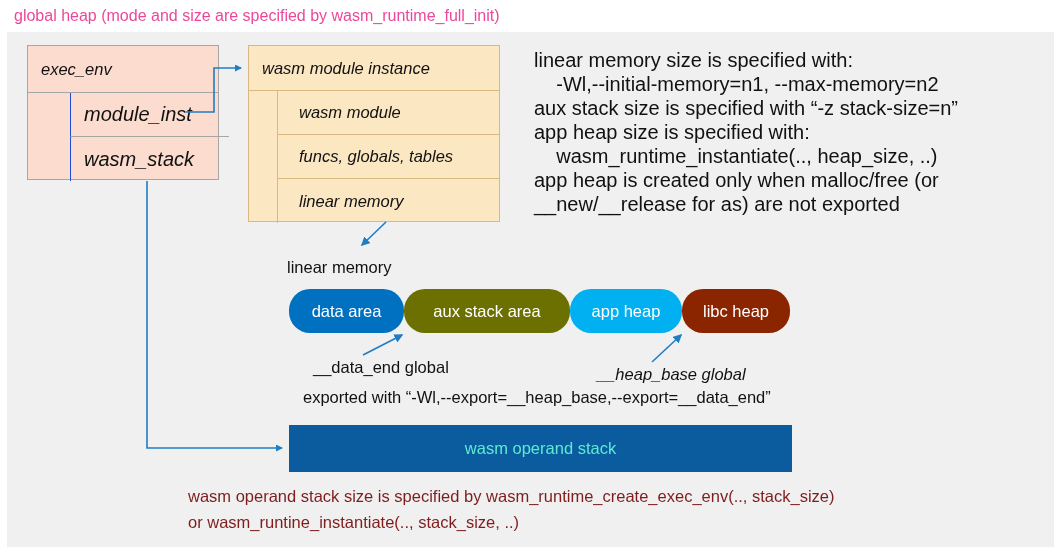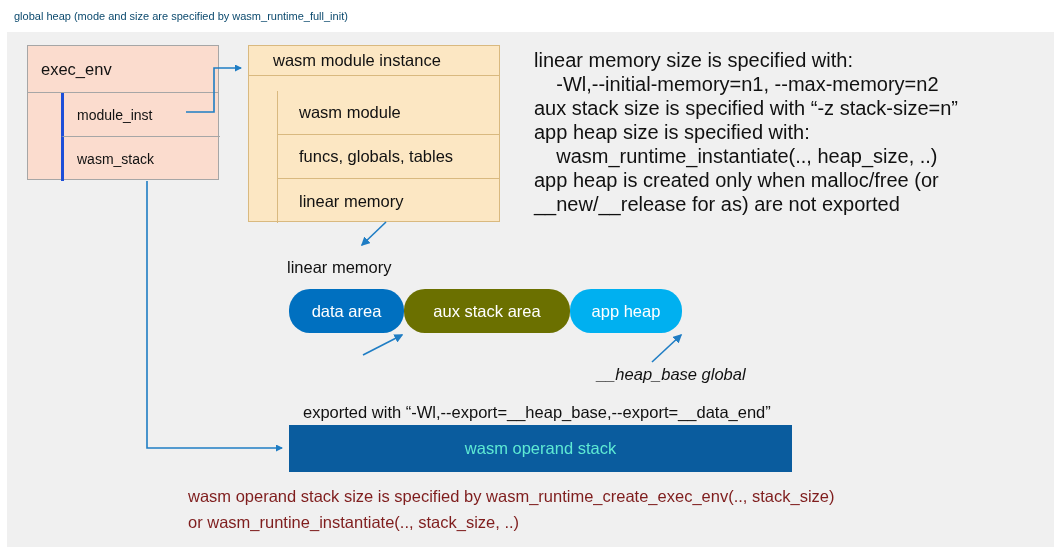--- a/index.html
+++ b/index.html
@@ -9,65 +9,65 @@
     font-family:"Liberation Sans", sans-serif;
     color:#1a1a1a;
     overflow:hidden;
     position:relative;
   }
   .root{position:absolute;left:0;top:0;width:1054px;height:547px;}
 
   
   .title{
     position:absolute;left:14px;top:5px;
-    font-size:11px;line-height:22px;
-    color:#0c4a6e;white-space:nowrap;
+    font-size:16px;line-height:22px;
+    color:#ec4899;white-space:nowrap;
   }
 
   
   .panel{
     position:absolute;left:7px;top:32px;
     width:1047px;height:515px;
     background:#f0f0f0;
   }
 
   
-  .box{position:absolute;box-sizing:border-box;}
+  .box{position:absolute;box-sizing:border-box;font-style:italic;}
 
   
   .execenv{
     left:27px;top:45px;width:192px;height:135px;
     background:#fbdcce;border:1px solid #a6a6a6;
   }
   .execenv-title{
     position:absolute;left:0;top:0;width:190px;height:47px;
     display:flex;align-items:center;
     padding-left:13px;box-sizing:border-box;
     font-size:16.5px;color:#111;
     border-bottom:1px solid #a6a6a6;
   }
   .execenv-row{
-    position:absolute;left:33px;width:159px;height:44px;
+    position:absolute;left:42px;width:159px;height:44px;
     display:flex;align-items:center;
     padding-left:13px;box-sizing:border-box;
-    font-size:14px;color:#111;
-    border-left:3px solid #1d4ed8;
+    font-size:20px;color:#111;
+    border-left:1px solid #1d4ed8;
   }
   .execenv-row.r0{top:47px;border-bottom:1px solid #a6a6a6;}
   .execenv-row.r1{top:91px;}
 
   
   .wmi{
     left:248px;top:45px;width:252px;height:177px;
     background:#fce7c3;border:1px solid #d9b97f;
   }
   .wmi-title{
-    position:absolute;left:0;top:0;width:250px;height:30px;
+    position:absolute;left:0;top:0;width:250px;height:45px;
     display:flex;align-items:center;
-    padding-left:24px;box-sizing:border-box;
+    padding-left:13px;box-sizing:border-box;
     font-size:16.5px;color:#111;
     border-bottom:1px solid #d9b97f;
   }
   .wmi-row{
     position:absolute;left:28px;width:222px;height:44px;
     display:flex;align-items:center;
     padding-left:21px;box-sizing:border-box;
     font-size:16.5px;color:#111;
     border-left:1px solid #d9b97f;
   }
@@ -98,21 +98,21 @@
   }
   .seg.enlarged{
     color:#1b2d63;background:transparent;
     border:2.5px dashed #000000;
   }
 
   
   .ann{position:absolute;font-size:16.5px;color:#111;white-space:nowrap;}
   .ann-data-end{left:313px;top:358px;}
   .ann-heap-base{left:597px;top:365px;font-style:italic;}
-  .ann-exported{left:303px;top:403px;text-align:center;}
+  .ann-exported{left:303px;top:388px;text-align:center;}
 
   
   .opstack{
     position:absolute;left:289px;top:425px;width:503px;height:47px;
     background:#0a5c9e;
     display:flex;align-items:center;justify-content:center;
     font-size:16.5px;color:#5eead4;
   }
 
   
@@ -153,22 +153,24 @@
     wasm_runtime_instantiate(.., heap_size, ..)
 app heap is created only when malloc/free (or
 __new/__release for as) are not exported</div>
 
   <div class="lm-label">linear memory</div>
 
   <div class="membar" style="width: 701px;">
     <div class="seg" style="left: 0px; width: 115px; background: rgb(0, 112, 192);">data area</div>
     <div class="seg" style="left: 115px; width: 166px; background: rgb(107, 112, 0);">aux stack area</div>
     <div class="seg" style="left: 281px; width: 112px; background: rgb(0, 176, 240);">app heap</div>
+    <div class="seg" style="left: 393px; width: 108px; background: rgb(139, 37, 0);">libc heap</div>
   </div>
 
+  <div class="ann ann-data-end">__data_end global</div>
   <div class="ann ann-heap-base">__heap_base global</div>
   <div class="ann ann-exported">exported with “-Wl,--export=__heap_base,--export=__data_end”</div>
 
   <div class="opstack">wasm operand stack</div>
 
   <div class="bottom-note">wasm operand stack size is specified by wasm_runtime_create_exec_env(.., stack_size)
 or wasm_runtine_instantiate(.., stack_size, ..)</div>
 
   <svg class="overlay" viewBox="0 0 1054 547">
     <defs>

